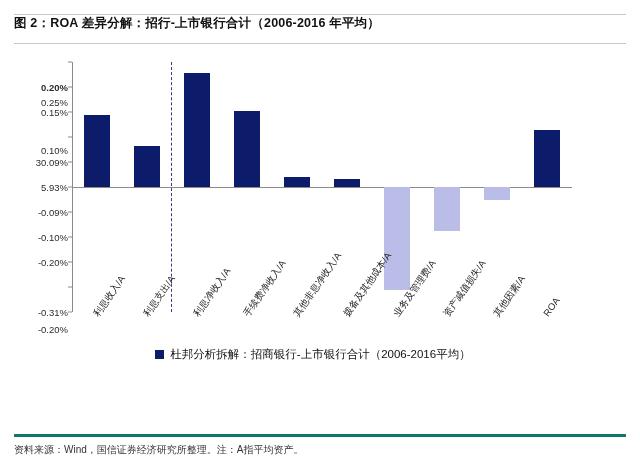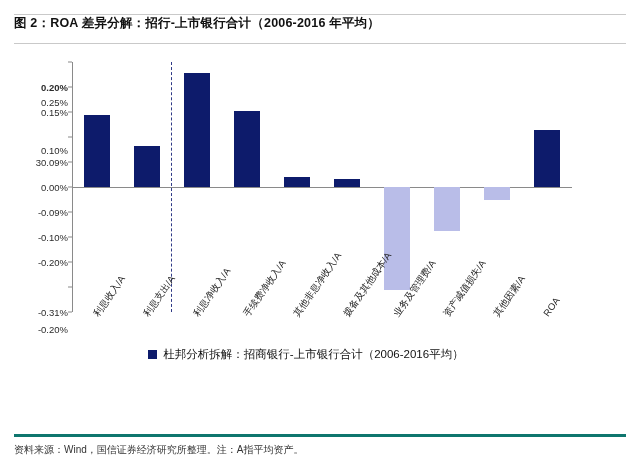--- a/index.html
+++ b/index.html
@@ -129,20 +129,21 @@
     transform-box: border-box;
   }
 
   
   .legend {
     position: absolute;
     left: 0;
     top: 345px;
     width: 612px;
     text-align: center;
+    padding-left: 7px;
   }
   .legend-inner {
     display: inline-flex;
     align-items: center;
     gap: 6px;
     font-size: 11.5px;
     color: #111;
   }
   .legend-swatch {
     width: 9px;
@@ -177,21 +178,21 @@
   </div>
 
   <div class="chart-wrap">
 
     <div class="tick-labels">
         <div class="tick-label" style="top: 0px; margin-top: 40px;">0.25%</div>
         <div class="tick-label" style="top: 25px; font-weight: bold;">0.20%</div>
         <div class="tick-label" style="top: 50px; margin-left: 28px;">0.15%</div>
         <div class="tick-label" style="top: 88px;">0.10%</div>
         <div class="tick-label" style="top: 100px;">30.09%</div>
-        <div class="tick-label" style="top: 125px;">0.00%</div>
+        <div class="tick-label" style="top: 125px;">5.93%</div>
         <div class="tick-label" style="top: 150px;">-0.09%</div>
         <div class="tick-label" style="top: 175px; margin-left: 20px;">-0.10%</div>
         <div class="tick-label" style="top: 200px;">-0.20%</div>
         <div class="tick-label" style="top: 225px; margin-top: 42px;">-0.20%</div>
         <div class="tick-label" style="top: 250px;">-0.31%</div>
       </div>
     <div class="axis-line-y"></div>
     <div class="plot">
         <div class="zero-line" style="top: 125px;"></div>
         <div class="bar pos" title="利息收入/A: 0.145%" style="left: 12px; top: 52.5px; height: 72.5px;"></div>

